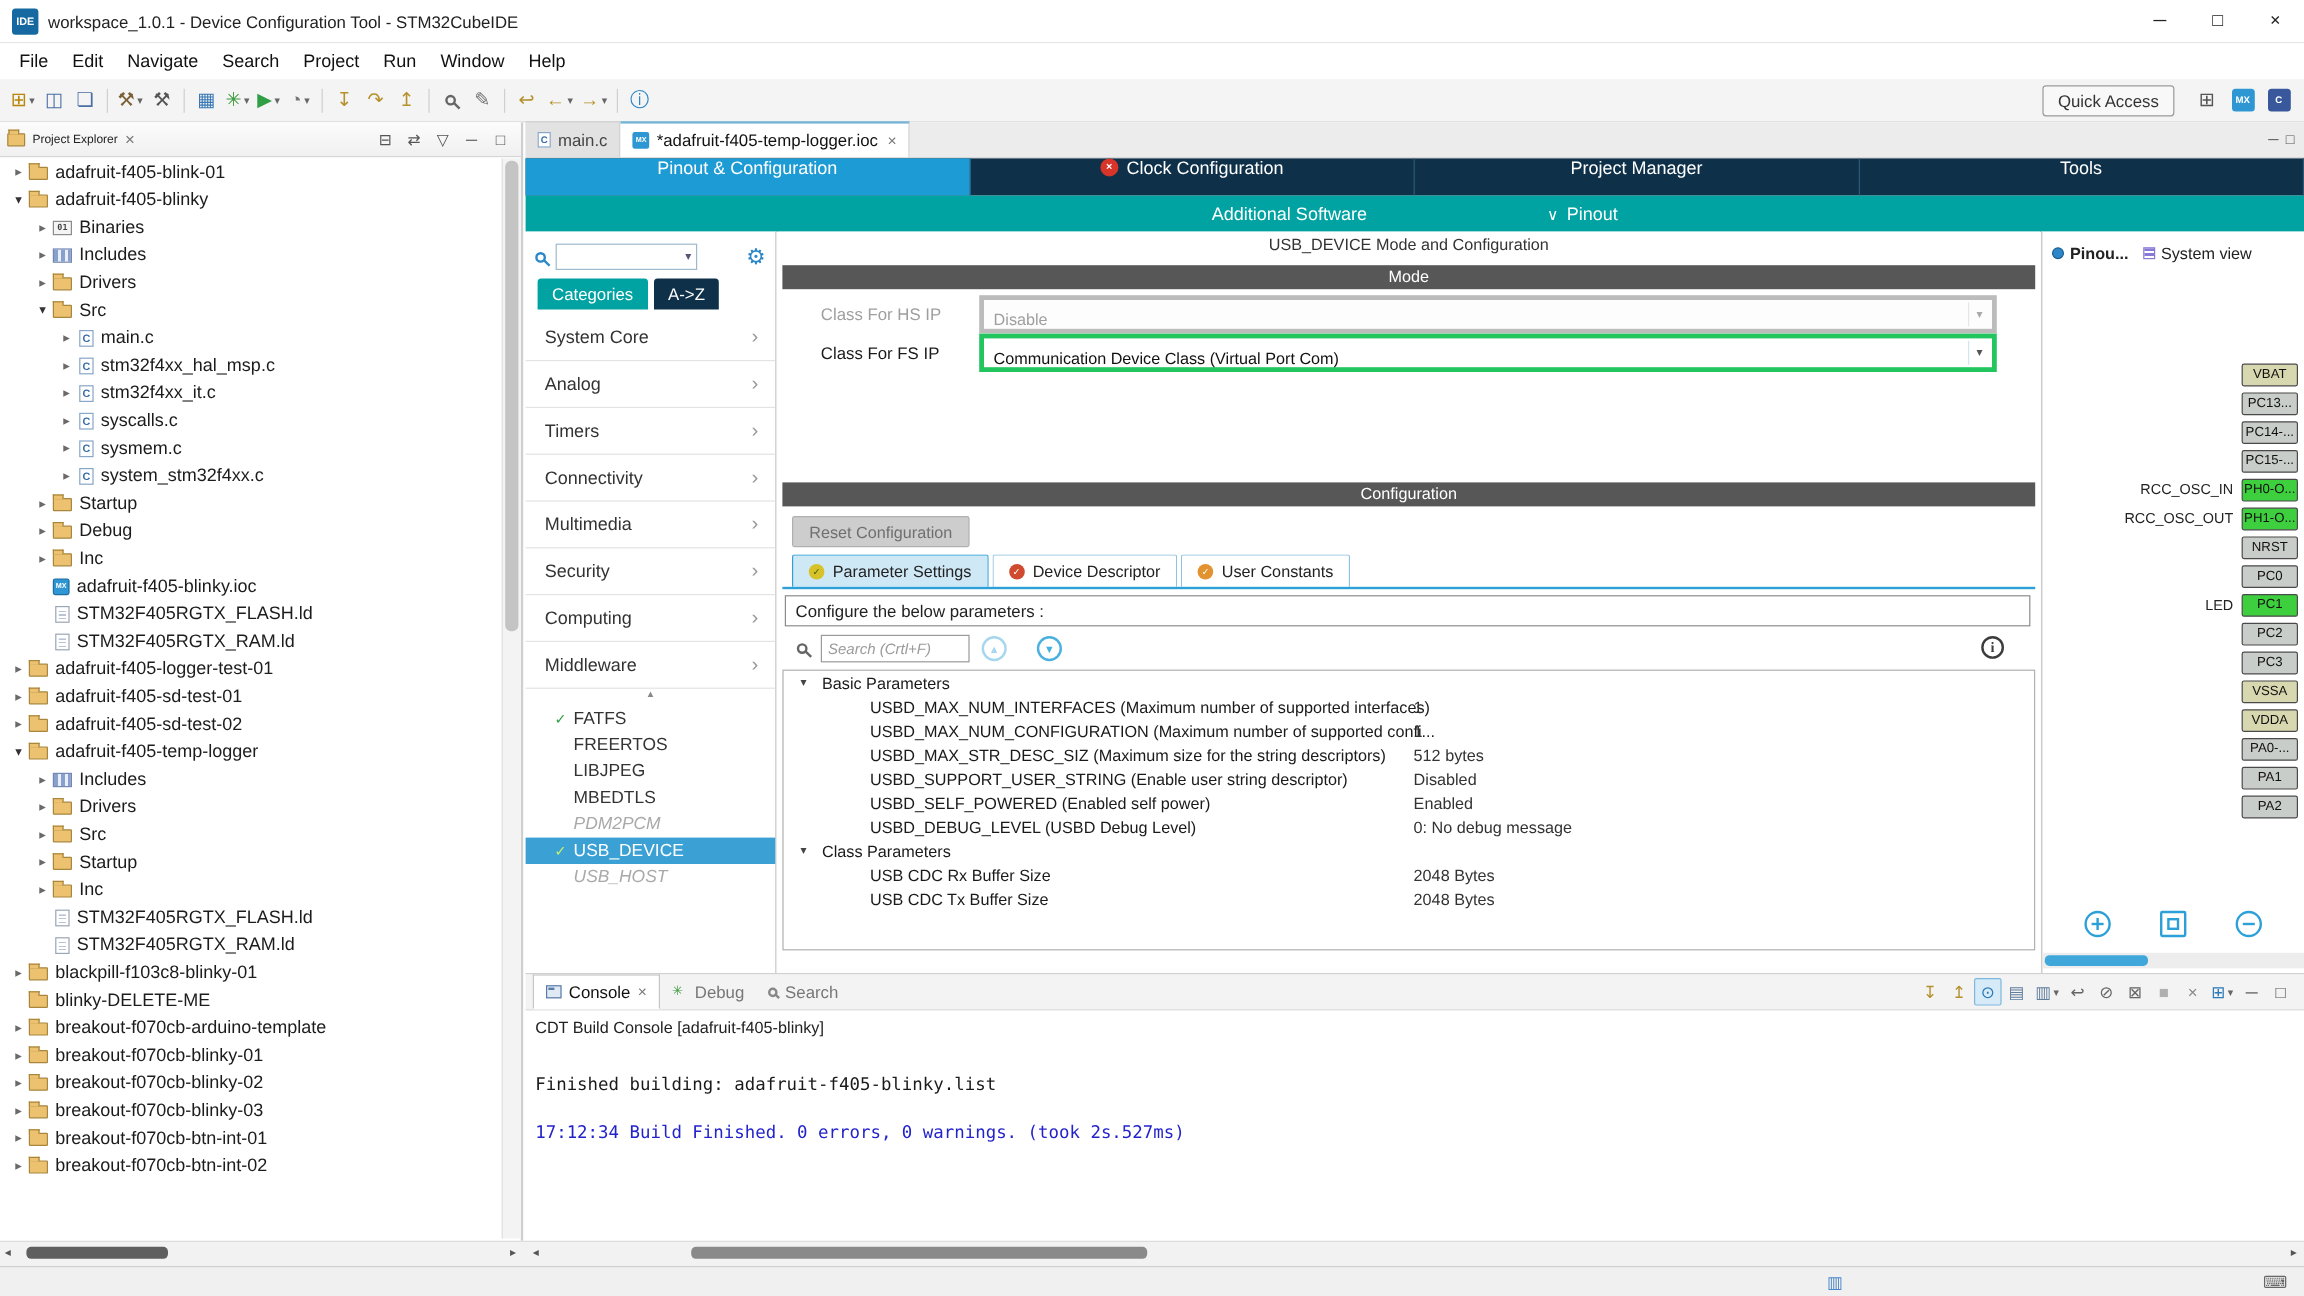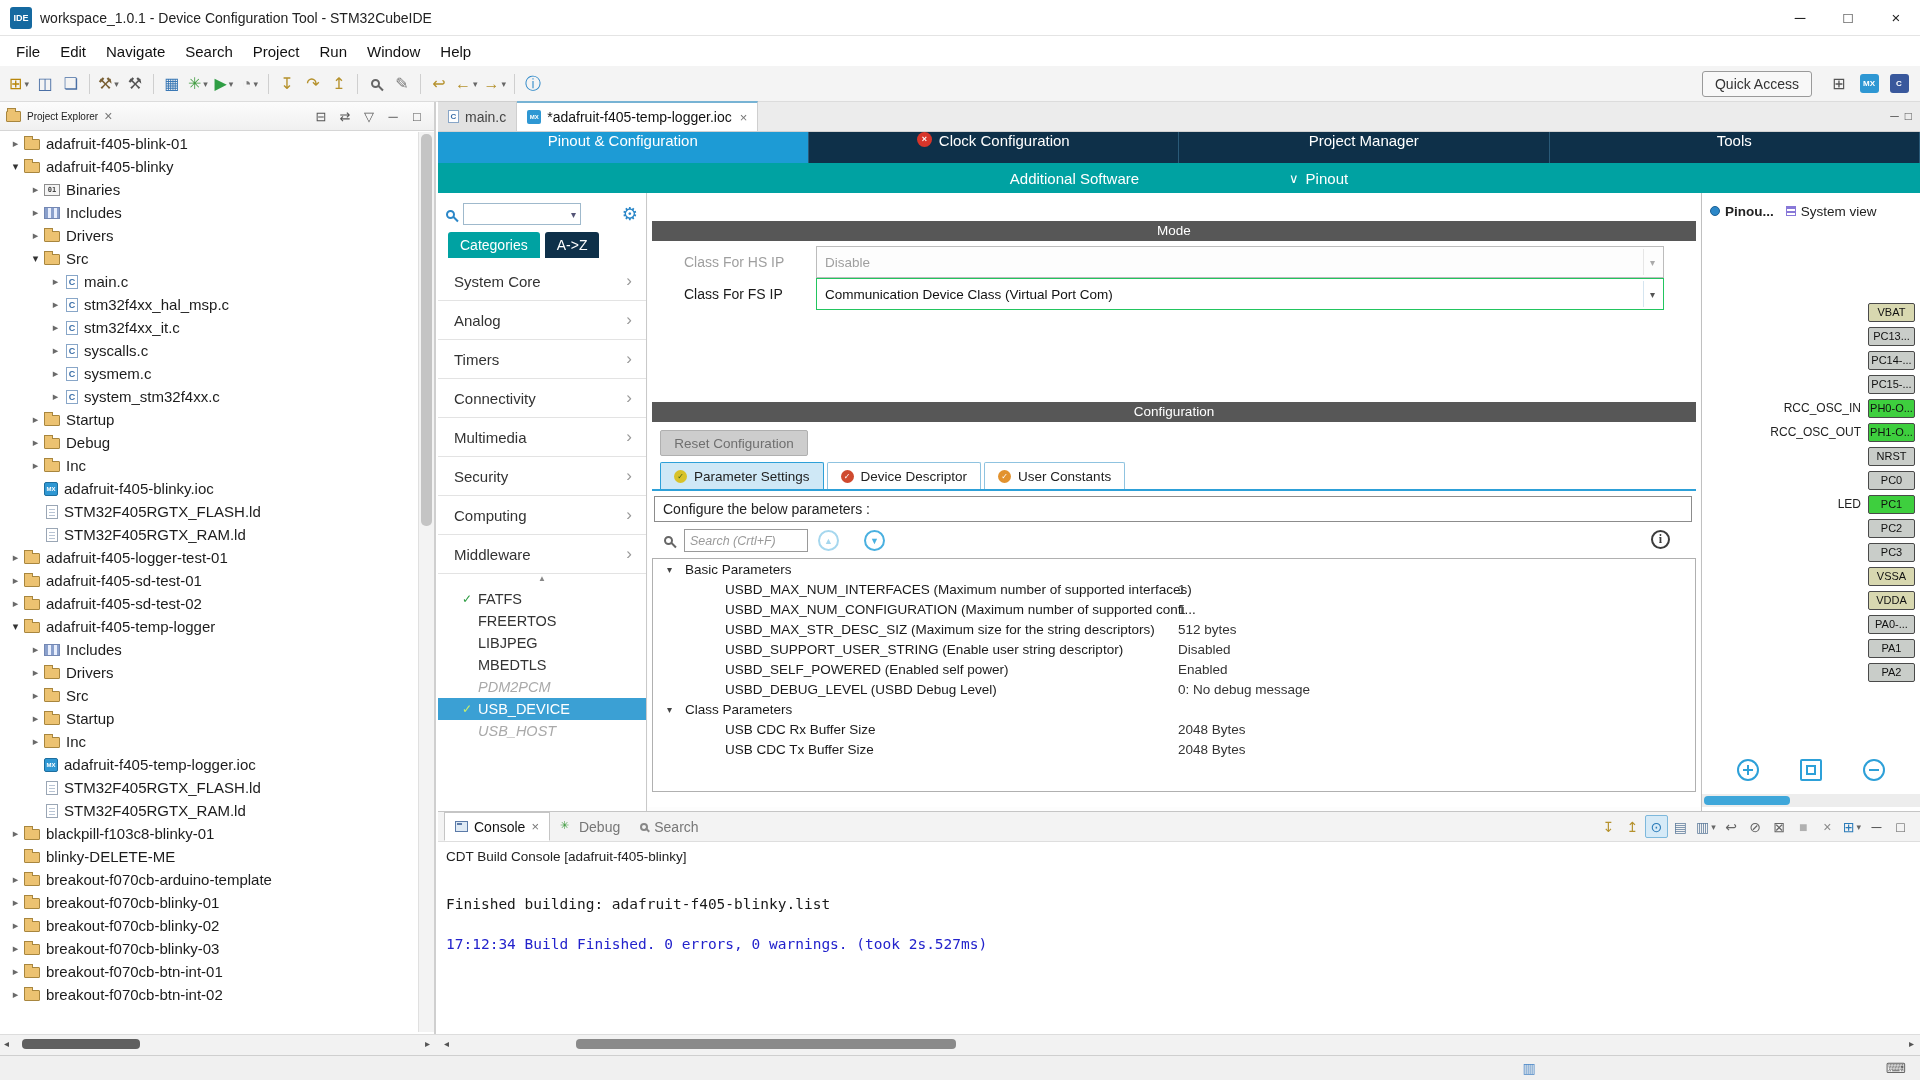--- a/index.html
+++ b/index.html
@@ -114,21 +114,21 @@
   
   .cfg-main { position:absolute; left:210px; top:91px; width:1052px; height:614px; background:#fff; }
   .mc-title { position:absolute; top:3px; left:0; width:100%; text-align:center; font-size:13.5px; color:#333; }
   .dark-bar { position:absolute; left:4px; right:4px; height:20px; background:#575757; color:#fff; text-align:center; font-size:13.5px; line-height:20px; }
   .bar-mode { top:28px; }
   .bar-config { top:209px; }
   .io-row { position:absolute; left:0; right:0; height:26px; display:flex; align-items:center; }
   .row-hs { top:56px; } .row-fs { top:88px; }
   .io-label { position:absolute; left:36px; font-size:14px; color:#1a1a1a; }
   .row-hs .io-label { color:#9f9f9f; }
-  .combo { position:absolute; left:168px; right:36px; height:32px; border:1px solid #22c55e; background:#fff; display:flex; align-items:center; padding:0 24px 0 8px; font-size:13.5px; color:#111; }
+  .combo { position:absolute; left:168px; right:36px; height:32px; border:4px solid #22c55e; background:#fff; display:flex; align-items:flex-end; padding:0 24px 0 8px; font-size:13.5px; color:#111; }
   .combo .combo-arrow { position:absolute; right:2px; top:2px; bottom:2px; width:18px; display:flex; align-items:center; justify-content:center; color:#555; font-size:10px; border-left:1px solid #d5e5f0; }
   .combo.disabled { border-color:#bcbcbc; color:#9f9f9f; background:#fdfdfd; }
   .combo.disabled .combo-arrow { color:#aaa; border-left-color:#e6e6e6; }
   .reset-btn { position:absolute; left:12px; top:237px; width:148px; height:26px; background:#cdcdcd; border:1px solid #b0b0b0; border-radius:2px; color:#6f6f6f; font-size:13.5px; display:flex; align-items:center; justify-content:center; }
   .pt-row { position:absolute; left:12px; top:269px; height:27px; display:flex; }
   .pt-tab { display:flex; align-items:center; padding:0 13px; font-size:13.5px; color:#222; border:1px solid #8fc3e0; border-bottom:none; background:#fff; margin-right:3px; border-radius:2px 2px 0 0; }
   .pt-tab.active { background:#cfe8f6; border-color:#2da0d8; }
   .pt-dot { width:13px; height:13px; border-radius:50%; margin-right:7px; color:#fff; font-size:8px; line-height:13px; text-align:center; }
   .pt-dot::before { content:"✓"; }
   .icon-check .pt-dot { background:#d8c229; color:#3c5e10; }
@@ -583,25 +583,20 @@
           <span class="tree-icon"></span>
           <span class="tree-label">Startup</span>
         </div>
 
         <div class="tree-row icon-folder arrow-right" style="padding-left: 28px;">
           <span class="tree-arrow"></span>
           <span class="tree-icon"></span>
           <span class="tree-label">Inc</span>
         </div>
 
-        <div class="tree-row icon-ioc arrow-none" style="padding-left: 28px;">
-          <span class="tree-arrow"></span>
-          <span class="tree-icon"></span>
-          <span class="tree-label">adafruit-f405-temp-logger.ioc</span>
-        </div>
 
         <div class="tree-row icon-ld arrow-none" style="padding-left: 28px;">
           <span class="tree-arrow"></span>
           <span class="tree-icon"></span>
           <span class="tree-label">STM32F405RGTX_FLASH.ld</span>
         </div>
 
         <div class="tree-row icon-ld arrow-none" style="padding-left: 28px;">
           <span class="tree-arrow"></span>
           <span class="tree-icon"></span>
@@ -805,20 +800,21 @@
           </div>
 
           <div class="mw-row state-disabled">
             <span class="mw-check"></span>
             <span>USB_HOST</span>
           </div>
         </div>
     </div>
 
     <div class="cfg-main">
+      <div class="mc-title">USB_DEVICE Mode and Configuration</div>
       <div class="dark-bar bar-mode">Mode</div>
 
       <div class="io-row row-hs">
         <span class="io-label">Class For HS IP</span>
         <span class="combo disabled">
           <span>Disable</span>
           <span class="combo-arrow">▾</span>
         </span>
       </div>
       <div class="io-row row-fs">

